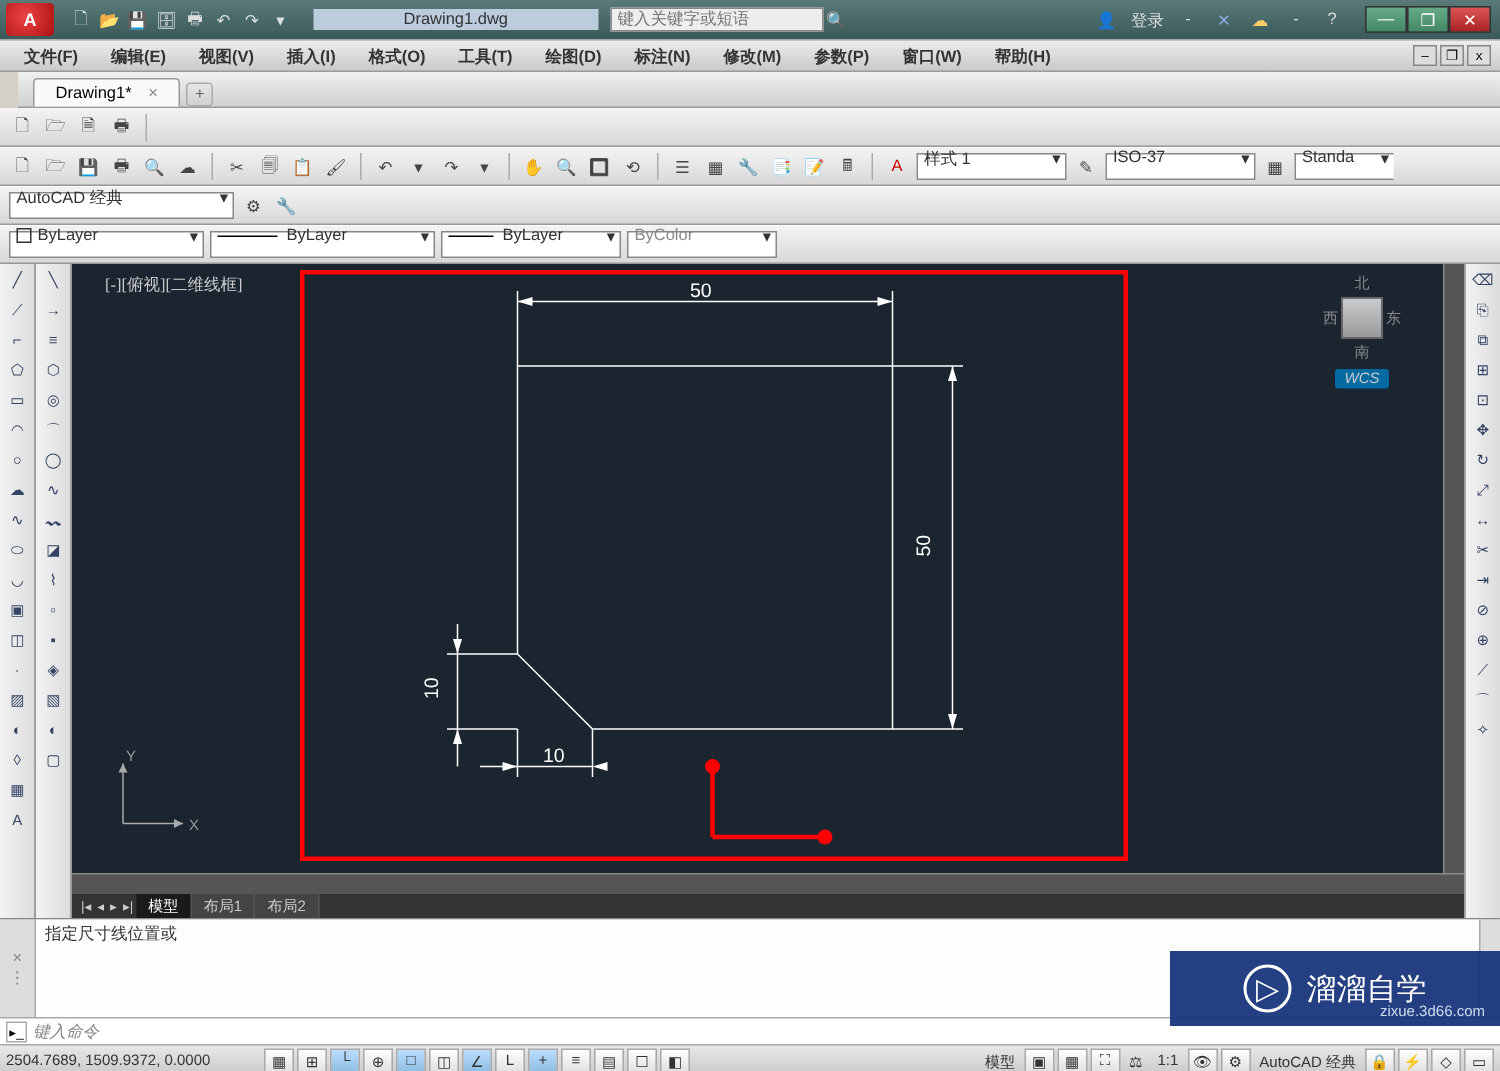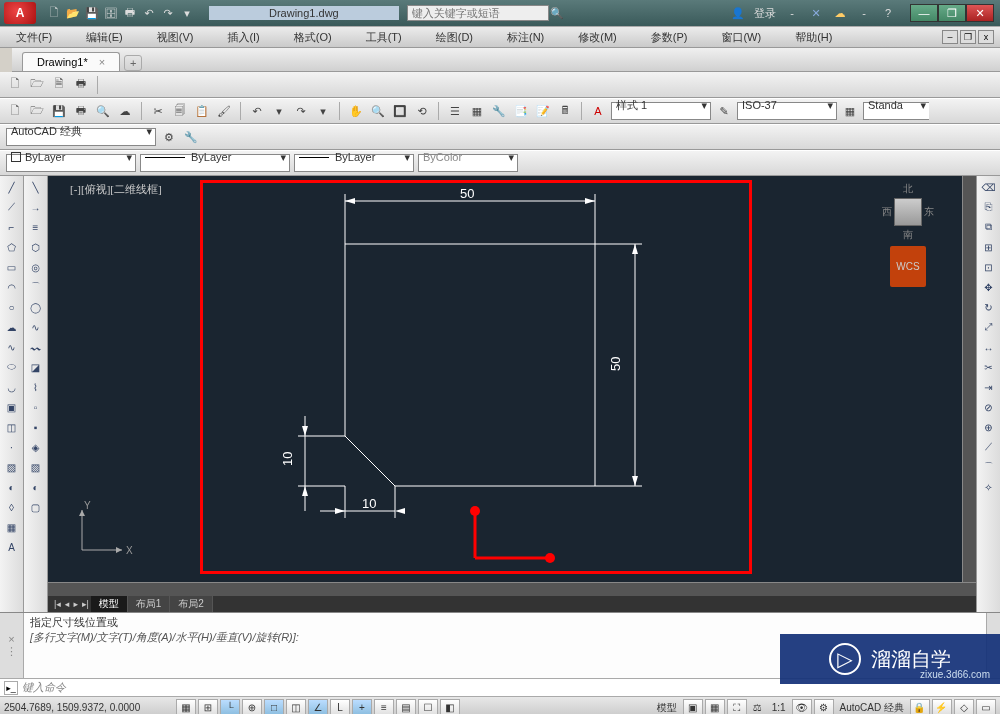--- a/index.html
+++ b/index.html
@@ -10,21 +10,21 @@
 .titlebar .qat { display: flex; gap: 3px; padding: 0 6px; }
 .titlebar .qat span, .titlebar .right-icons span { width: 16px; height: 16px; display: inline-flex; align-items:center; justify-content:center; color:#ddd; font-size:11px; cursor:pointer; }
 .titlebar .doc-title { background:#bcd; color:#333; padding:1px 60px; margin:0 8px; font-size:11px; }
 .titlebar input { background:#eee; border:1px solid #888; font-size:11px; padding:1px 4px; width:142px; }
 .titlebar .right-icons { margin-left:auto; display:flex; gap:8px; padding:0 6px; align-items:center;}
 .winbtns { display:flex; margin-left:6px;}
 .winbtns div{ width:28px;height:18px;background:linear-gradient(#6a8,#486);color:#fff;display:flex;align-items:center;justify-content:center;border:1px solid #333;font-size:11px;}
 .winbtns .close{ background:linear-gradient(#d55,#a22);}
 
 .menubar { height: 22px; background: linear-gradient(#ececec,#cacaca); display:flex; align-items:center; padding:0 6px; gap:2px; border-top:1px solid #aaa; border-bottom:1px solid #999; justify-content:space-between;}
-.menubar .menus{display:flex;gap:14px;}
+.menubar .menus{display:flex;gap:2px;font-weight:bold;}
 .menubar .menus span{ padding:2px 10px; color:#333; cursor:pointer; }
 .menubar .mdi{display:flex;gap:2px;}
 .menubar .mdi span{width:16px;height:14px;border:1px solid #888;background:#ddd;font-size:9px;display:flex;align-items:center;justify-content:center;}
 
 .tabbar { height:24px; background:linear-gradient(#f0f0f0,#d0d0d0); border-bottom:1px solid #999; display:flex;align-items:flex-end;padding:0 10px;gap:4px;margin-left:12px;}
 .tabbar .tab{ background:#fafafa; border:1px solid #999; border-bottom:none; padding:3px 14px; border-radius:3px 3px 0 0; font-size:11px; position:relative;}
 .tabbar .tab .x{ margin-left:8px;color:#888;}
 .tabbar .plus{ border:1px solid #aaa; width:18px;height:16px;display:flex;align-items:center;justify-content:center;color:#666;border-radius:3px;}
 
 .toolbar { height:26px; background:linear-gradient(#f3f3f3,#d8d8d8); border-bottom:1px solid #999; display:flex;align-items:center; padding:0 6px; gap:4px;}
@@ -43,21 +43,21 @@
 .canvas-wrap{ flex:1; display:flex; flex-direction:column; background:#1a2530;}
 .canvas{ flex:1; position:relative; background:#1a2530; overflow:hidden;margin-left:12px;}
 .viewport-label{ position:absolute; top:6px; left:10px; color:#ccc; font-size:11px; font-family:SimSun;}
 .redbox{ position:absolute; border:3px solid #f00; }
 .dim-text{ fill:#fff; font-size:13px; font-family:Arial;}
 .draw-line{ stroke:#fff; stroke-width:1; fill:none;}
 .tick{ stroke:#fff; stroke-width:1;}
 .ucs{ position:absolute; left:12px; bottom:20px; color:#999; font-size:10px;}
 .viewcube{ position:absolute; right:28px; top:6px; color:#888; text-align:center; font-size:10px;}
 .viewcube .cube{ width:28px;height:28px;background:linear-gradient(#ccc,#999);border:1px solid #666;margin:2px auto;}
-.viewcube .wcs{background:#c2410c;padding:15px 6px;border-radius:2px;color:#ccc;margin-top:4px;display:inline-block;}
+.viewcube .wcs{background:#0369a1;padding:1px 6px;border-radius:2px;color:#ccc;margin-top:4px;display:inline-block;font-style:italic;}
 .scrollbar-h{height:14px;background:#555;border-top:1px solid #888;}
 .scrollbar-v{width:14px;background:#555;border-left:1px solid #888;}
 .canvas-row{display:flex;flex:1;}
 
 .model-tabs{ height:16px; background:#333; display:flex;align-items:center;padding:0 4px;gap:0;}
 .model-tabs .nav{color:#ccc;padding:0 2px;font-size:9px;cursor:pointer;}
 .model-tabs .mtab{ background:#1a1a1a; color:#fff; padding:1px 8px;font-size:10px;border-right:1px solid #555;}
 .model-tabs .mtab.inactive{background:#444;color:#ccc;}
 
 .cmdarea{ height:66px; background:linear-gradient(#ececec,#dcdcdc); display:flex;border-top:1px solid #888;}
@@ -368,21 +368,20 @@
   </div>
 </div>
 
 <div class="cmdarea">
   <div class="handle">
       <span>×</span>
       <span>⋮</span>
     </div>
   <div class="texts">
     <div>指定尺寸线位置或</div>
-    <div style="font-style:italic;color:#555">[多行文字(M)/文字(T)/角度(A)/水平(H)/垂直(V)/旋转(R)]:</div>
   </div>
   <div class="scroll"></div>
 </div>
 <div class="cmdinput">
   <span class="ic">▸_</span>
   <span class="prompt">键入命令</span>
 </div>
 
 <div class="statusbar">
   <div class="coord">2504.7689, 1509.9372, 0.0000</div>

